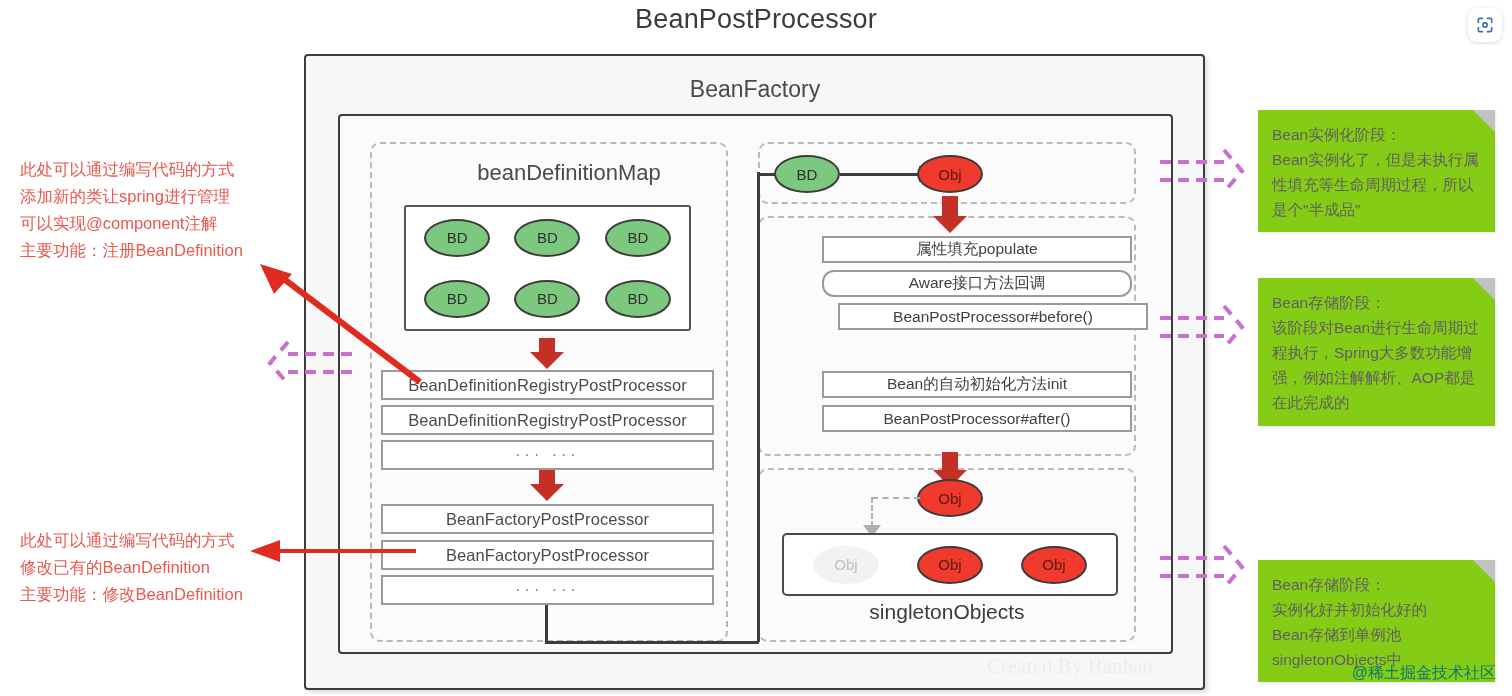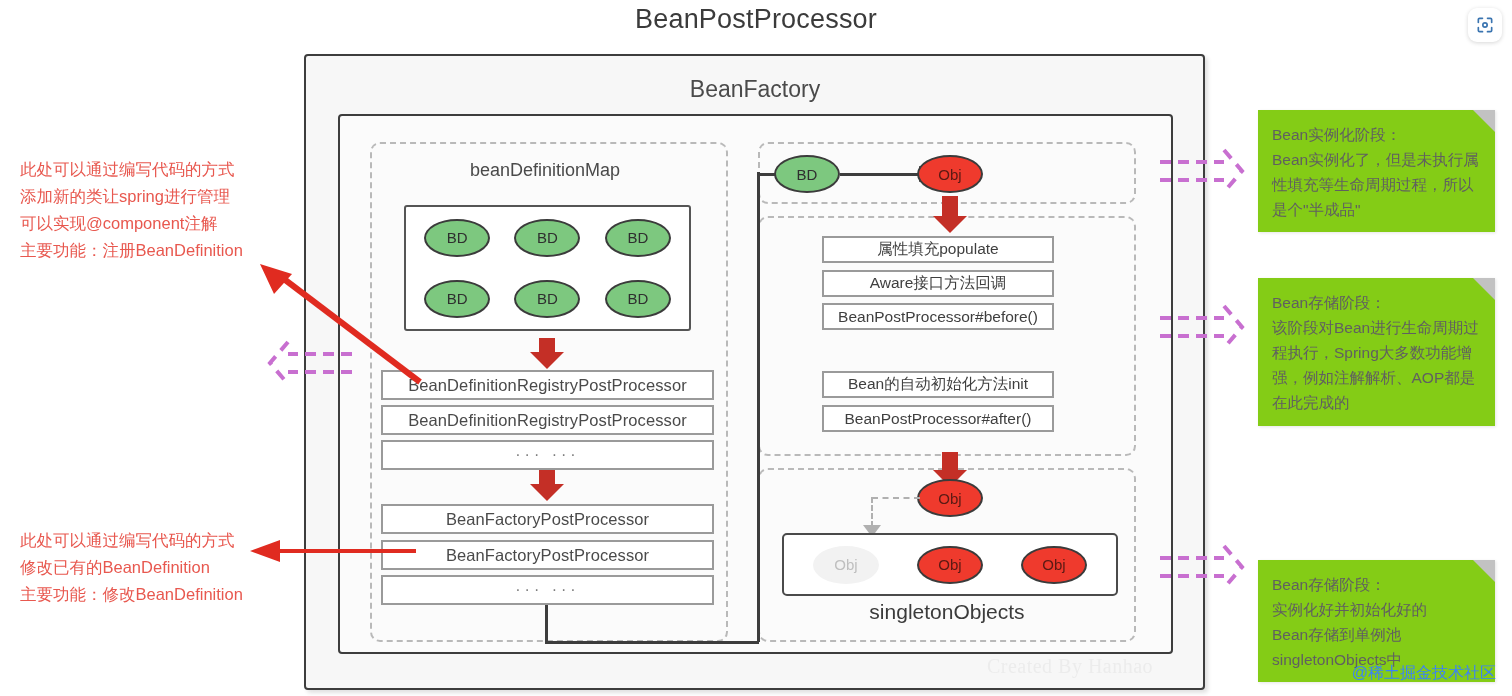--- a/index.html
+++ b/index.html
@@ -53,22 +53,22 @@
     border-radius: 10px;
     background: transparent;
   }
   #bdmap-panel   { left: 370px; top: 142px; width: 358px; height: 500px; }
   #instantiate-panel { left: 758px; top: 142px; width: 378px; height: 62px; }
   #init-panel    { left: 758px; top: 216px; width: 378px; height: 240px; }
   #singleton-panel { left: 758px; top: 468px; width: 378px; height: 174px; }
 
   
   #bdmap-title {
-    left: 366px; top: 160px; width: 358px;
-    text-align: center; font-size: 18px; color: #4a4a4a;
+    left: 390px; top: 160px; width: 358px;
+    text-align: center; font-size: 22px; color: #4a4a4a;
   }
   #singleton-title {
     left: 758px; top: 600px; width: 378px;
     text-align: center; font-size: 21px; color: #3b3b3b;
   }
 
   
   #bd-grid-box {
     left: 404px; top: 205px; width: 287px; height: 126px;
     border: 2.5px solid #555; border-radius: 3px; background: #fff;
@@ -111,28 +111,28 @@
   #proc-bdrpp-3 { left: 381px; top: 440px; width: 333px; }
   #proc-bfpp-1  { left: 381px; top: 504px; width: 333px; }
   #proc-bfpp-2  { left: 381px; top: 540px; width: 333px; }
   #proc-bfpp-3  { left: 381px; top: 575px; width: 333px; }
 
   
   .step {
     border: 2px solid #9a9a9a;
     background: #fff;
     height: 27px;
-    left: 822px; width: 232px;
+    left: 822px; width: 310px;
     display: flex; align-items: center; justify-content: center;
     font-size: 15.5px;
     color: #3f3f3f;
   }
   #step-0 { top: 236px; }
-  #step-1 { top: 270px; }
-  #step-2 { top: 303px; }
+  #step-1 { top: 270px; border-radius: 12px; }
+  #step-2 { top: 303px; margin-left: 16px; }
   #step-3 { top: 337px; }
   #step-4 { top: 371px; }
   #step-5 { top: 405px; }
 
   
   #singleton-pool {
     left: 782px; top: 533px; width: 336px; height: 63px;
     border: 2.5px solid #4a4a4a; border-radius: 5px; background: #fff;
     display: flex; align-items: center; justify-content: space-around;
     padding: 0 10px;
@@ -257,21 +257,21 @@
     left: 940px; top: 655px; width: 260px;
     text-align: center;
     font-family: "Liberation Serif", "DejaVu Serif", serif;
     font-size: 20px;
     color: #ececec;
     letter-spacing: .5px;
   }
   #watermark-community {
     right: 16px; bottom: 12px;
     font-size: 16px;
-    color: #3b82f6;
+    color: #0f766e;
   }
 
   
   #scan-icon-btn {
     right: 10px; top: 8px;
     width: 34px; height: 34px;
     background: #ffffff;
     border-radius: 9px;
     box-shadow: 0 1px 4px rgba(0,0,0,.16);
     display: flex; align-items: center; justify-content: center;

